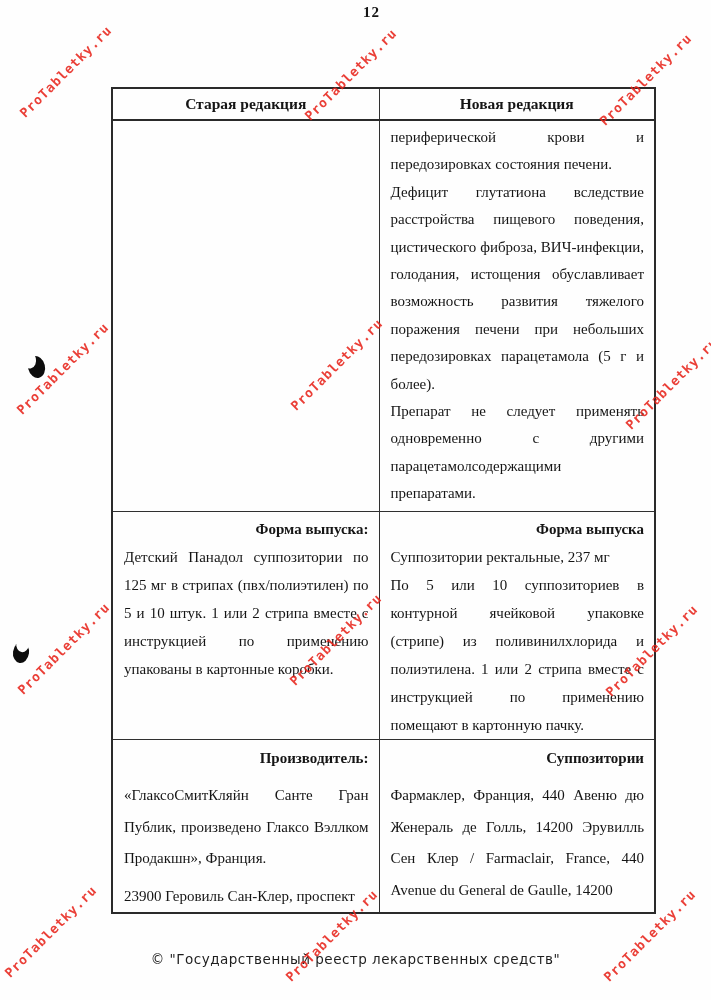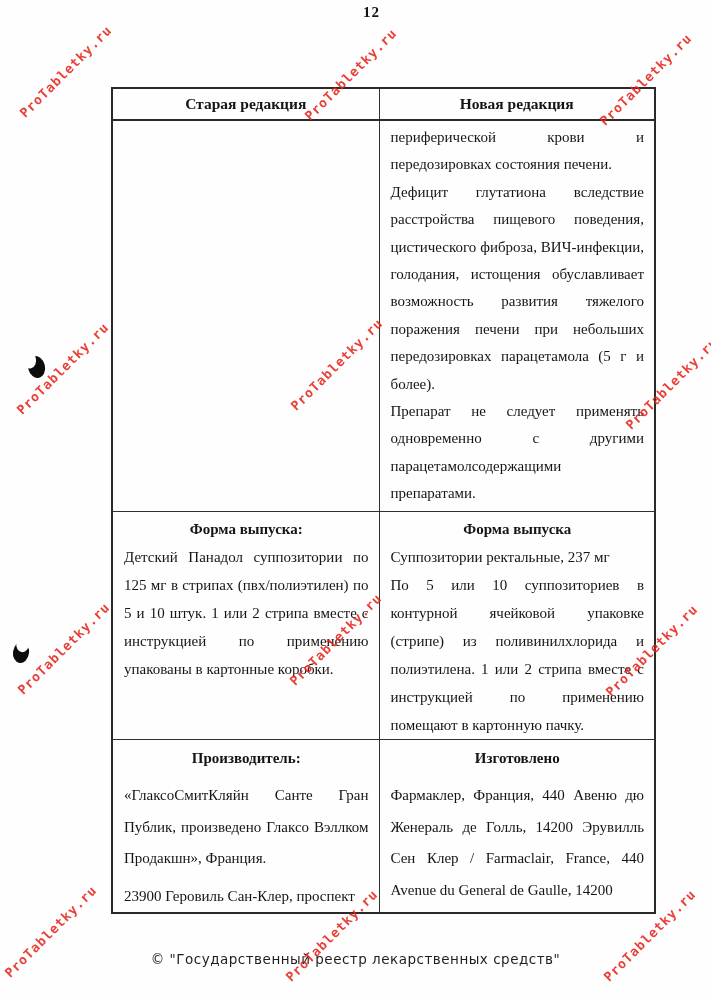--- a/index.html
+++ b/index.html
@@ -56,21 +56,21 @@
   .cell p {
     margin: 0;
     font-size: 15px;
     text-align: justify;
   }
   tr.row1 .cell p { line-height: 27.4px; }
   tr.row2 .cell p { line-height: 28px; }
   tr.row3 .cell p { line-height: 31.5px; }
   .cell p.hd {
     font-weight: bold;
-    text-align: center;
+    text-align: right;
   }
   tr.row3 .cell p + p { margin-top: 6px; }
   .doc-footer {
     position: absolute;
     top: 951px; left: 0; width: 711px;
     text-align: center;
     font-family: "DejaVu Sans", "Liberation Sans", sans-serif;
     font-size: 13.5px;
     letter-spacing: 0.5px;
     color: #1e1e1e;
@@ -145,21 +145,21 @@
           <p>По 5 или 10 суппозиториев в контурной ячейковой упаковке (стрипе) из поливинилхлорида и полиэтилена. 1 или 2 стрипа вместе с инструкцией по применению помещают в картонную пачку.</p>
         </td>
       </tr>
       <tr class="row3">
         <td class="cell">
           <p class="hd">Производитель:</p>
           <p>«ГлаксоСмитКляйн Санте Гран Публик, произведено Глаксо Вэллком Продакшн», Франция.</p>
           <p>23900 Геровиль Сан-Клер, проспект</p>
         </td>
         <td class="cell">
-          <p class="hd">Изготовлено</p>
+          <p class="hd">Суппозитории</p>
           <p>Фармаклер, Франция, 440 Авеню дю Женераль де Голль, 14200 Эрувилль Сен Клер / Farmaclair, France, 440 Avenue du General de Gaulle, 14200</p>
         </td>
       </tr>
     </tbody>
   </table>
 
   <div class="doc-footer">© "Государственный реестр лекарственных средств"</div>
 
   <div class="wm" style="left:4px;   top:64px;">ProTabletky.ru</div>
   <div class="wm" style="left:289px; top:67px;">ProTabletky.ru</div>

